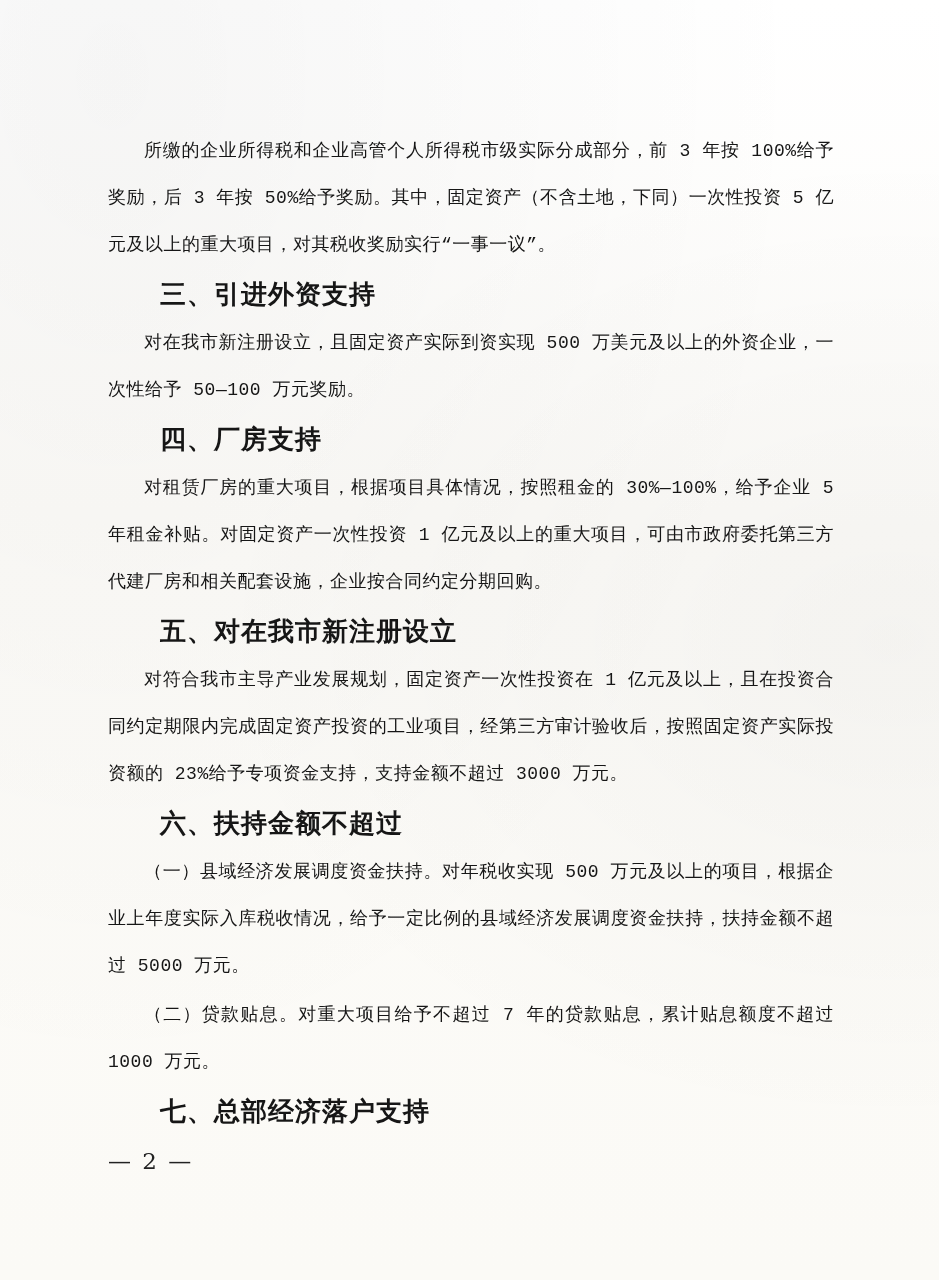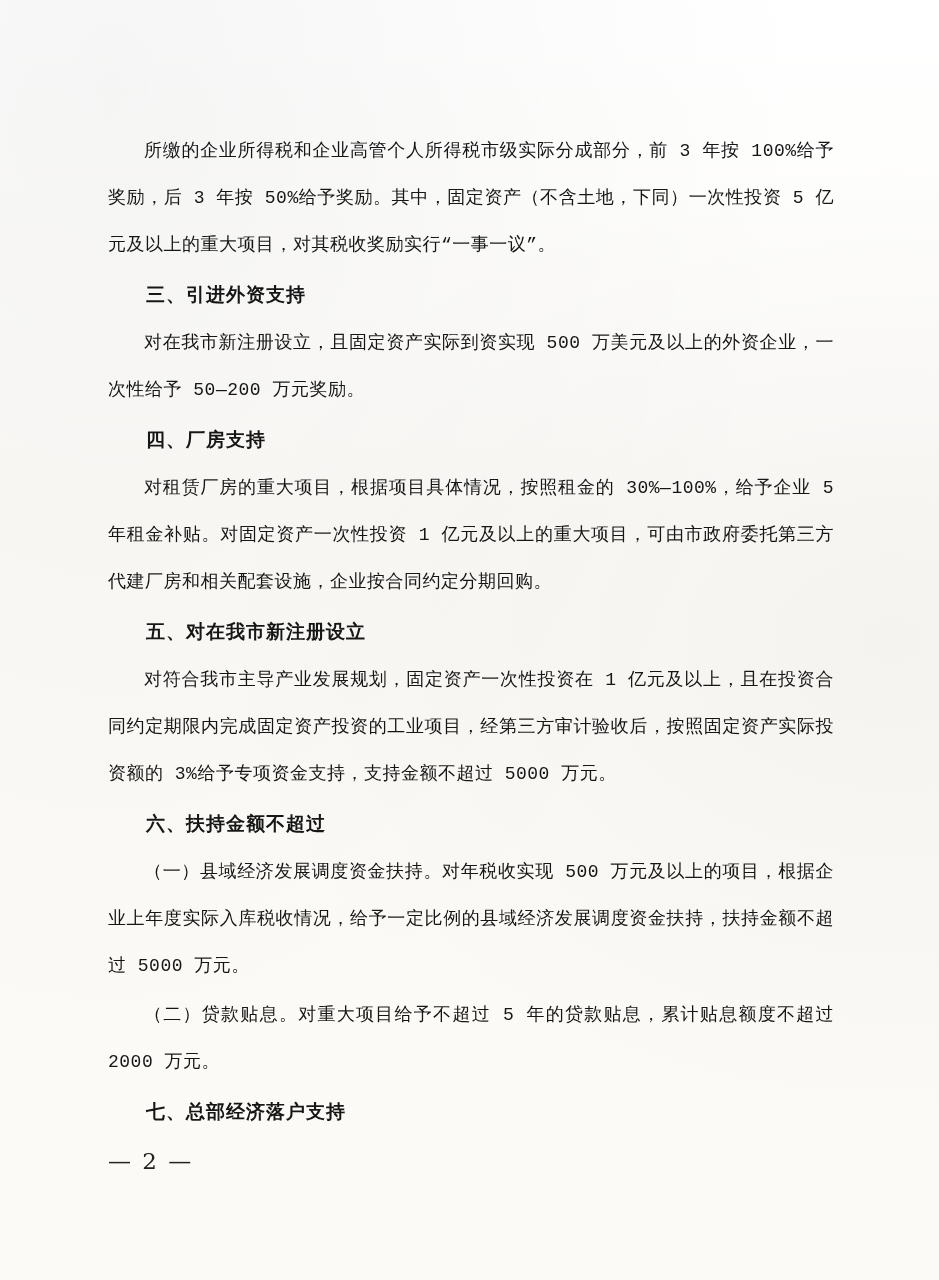--- a/index.html
+++ b/index.html
@@ -47,21 +47,21 @@
     color: #161616;
     font-family: Liberation Mono, monospace;
   }
   p.indent {
     text-indent: 2em;
   }
   p.heading {
     text-indent: 2em;
     font-weight: bold;
     font-family: "DejaVu Sans", sans-serif;
-    font-size: 19px;
+    font-size: 26px;
     letter-spacing: 1px;
   }
   .footer {
     position: absolute;
     left: 108px;
     top: 1148px;
     width: 726px;
     font-size: 23px;
     color: #222;
     letter-spacing: 2px;
@@ -72,27 +72,27 @@
 </style>
 </head>
 <body>
 
 <div class="page">
   <div class="paper-texture"></div>
 
   <div class="content">
     <p class="indent">所缴的企业所得税和企业高管个人所得税市级实际分成部分，前 3 年按 100%给予奖励，后 3 年按 50%给予奖励。其中，固定资产（不含土地，下同）一次性投资 5 亿元及以上的重大项目，对其税收奖励实行“一事一议”。</p>
     <p class="heading">三、引进外资支持</p>
-    <p class="indent">对在我市新注册设立，且固定资产实际到资实现 500 万美元及以上的外资企业，一次性给予 50—200 万元奖励。</p>
+    <p class="indent">对在我市新注册设立，且固定资产实际到资实现 500 万美元及以上的外资企业，一次性给予 50—100 万元奖励。</p>
     <p class="heading">四、厂房支持</p>
     <p class="indent">对租赁厂房的重大项目，根据项目具体情况，按照租金的 30%—100%，给予企业 5 年租金补贴。对固定资产一次性投资 1 亿元及以上的重大项目，可由市政府委托第三方代建厂房和相关配套设施，企业按合同约定分期回购。</p>
     <p class="heading">五、对在我市新注册设立</p>
-    <p class="indent">对符合我市主导产业发展规划，固定资产一次性投资在 1 亿元及以上，且在投资合同约定期限内完成固定资产投资的工业项目，经第三方审计验收后，按照固定资产实际投资额的 3%给予专项资金支持，支持金额不超过 5000 万元。</p>
+    <p class="indent">对符合我市主导产业发展规划，固定资产一次性投资在 1 亿元及以上，且在投资合同约定期限内完成固定资产投资的工业项目，经第三方审计验收后，按照固定资产实际投资额的 23%给予专项资金支持，支持金额不超过 3000 万元。</p>
     <p class="heading">六、扶持金额不超过</p>
     <p class="indent">（一）县域经济发展调度资金扶持。对年税收实现 500 万元及以上的项目，根据企业上年度实际入库税收情况，给予一定比例的县域经济发展调度资金扶持，扶持金额不超过 5000 万元。</p>
-    <p class="indent">（二）贷款贴息。对重大项目给予不超过 5 年的贷款贴息，累计贴息额度不超过 2000 万元。</p>
+    <p class="indent">（二）贷款贴息。对重大项目给予不超过 7 年的贷款贴息，累计贴息额度不超过 1000 万元。</p>
     <p class="heading">七、总部经济落户支持</p>
   </div>
 
   <div class="footer">
     <span class="page-num">— 2 —</span>
   </div>
 </div>
 
 </body></html>

